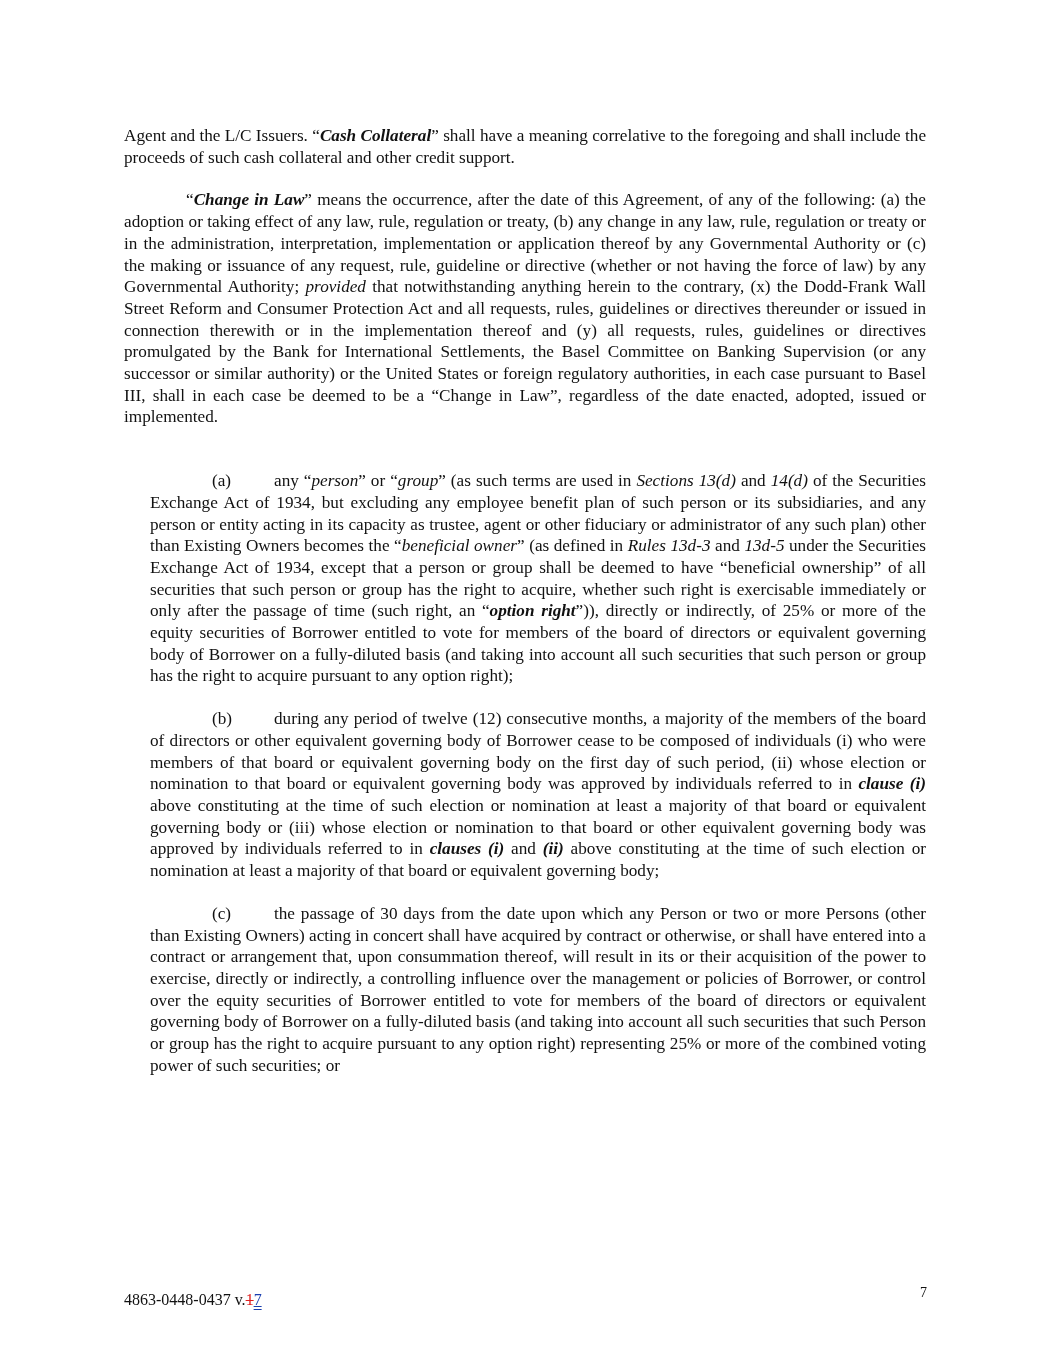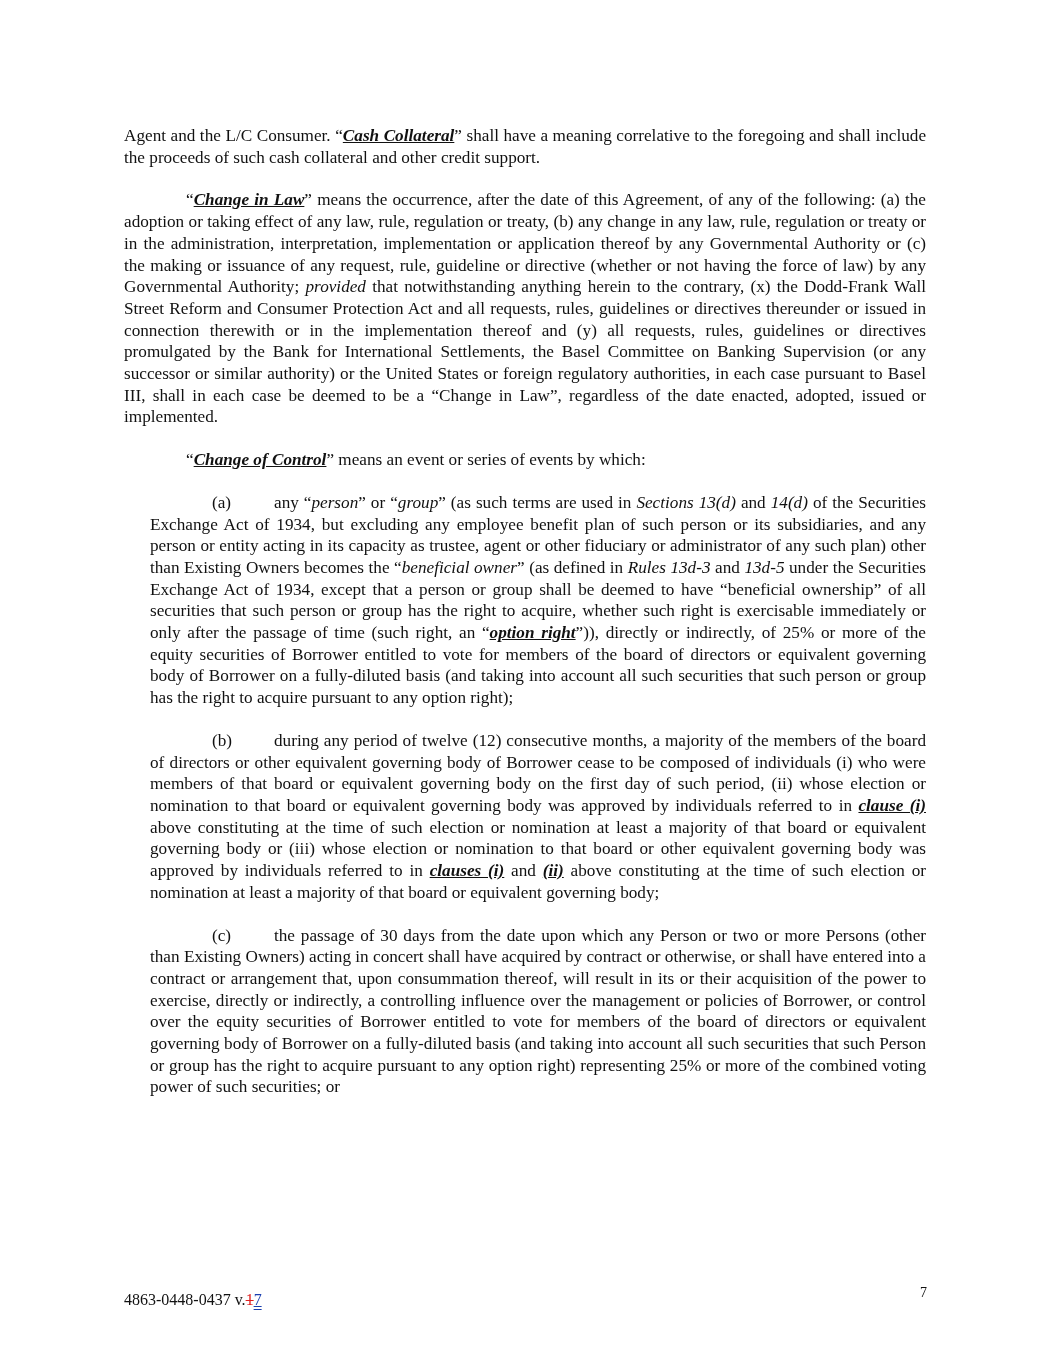--- a/index.html
+++ b/index.html
@@ -4,43 +4,42 @@
 <style>
   html, body { margin:0; padding:0; background:#ffffff; }
   body { width:1055px; height:1365px; position:relative; overflow:hidden;
          font-family:"Liberation Serif", "DejaVu Serif", serif; color:#111; }
   .page { position:absolute; left:124px; top:125px; width:802px; }
   .p { font-size:17.2px; line-height:21.7px; text-align:justify; margin:0; }
   .indent { text-indent:62px; }
   .sub { margin-left:26px; text-indent:62px; }
   .sub .num { display:inline-block; width:62px; text-indent:0; }
   .gap { height:21px; }
-  .bi { font-weight:bold; font-style:italic;text-decoration:underline; }
+  .bi { font-weight:bold; font-style:italic; }
   .i { font-style:italic; }
   .footer-left { position:absolute; left:124px; top:1291px; font-size:16px;
                  font-family:"Liberation Serif", serif; }
   .del { color:#e02020; text-decoration:line-through; }
   .ins { color:#1a3fb0; text-decoration:underline double; }
   .footer-right { position:absolute; left:920px; top:1285px; font-size:14px;
                   font-family:"Liberation Serif", serif; }
 </style>
 </head>
 <body>
 
 <div class="page">
 
-  <p class="p"><span>Agent and the L/C Consumer. “</span><span class="bi">Cash Collateral</span><span>” shall have a meaning correlative to the foregoing and shall include the proceeds of such cash collateral and other credit support.</span></p>
+  <p class="p"><span>Agent and the L/C Issuers. “</span><span class="bi">Cash Collateral</span><span>” shall have a meaning correlative to the foregoing and shall include the proceeds of such cash collateral and other credit support.</span></p>
 
   <div class="gap"></div>
 
   <p class="p indent"><span>“</span><span class="bi">Change in Law</span><span>” means the occurrence, after the date of this Agreement, of any of the following: (a) the adoption or taking effect of any law, rule, regulation or treaty, (b) any change in any law, rule, regulation or treaty or in the administration, interpretation, implementation or application thereof by any Governmental Authority or (c) the making or issuance of any request, rule, guideline or directive (whether or not having the force of law) by any Governmental Authority; </span><span class="i">provided</span><span> that notwithstanding anything herein to the contrary, (x) the Dodd-Frank Wall Street Reform and Consumer Protection Act and all requests, rules, guidelines or directives thereunder or issued in connection therewith or in the implementation thereof and (y) all requests, rules, guidelines or directives promulgated by the Bank for International Settlements, the Basel Committee on Banking Supervision (or any successor or similar authority) or the United States or foreign regulatory authorities, in each case pursuant to Basel III, shall in each case be deemed to be a “Change in Law”, regardless of the date enacted, adopted, issued or implemented.</span></p>
 
   <div class="gap"></div>
 
-  <p class="p indent"><span>“</span><span class="bi">Change of Control</span><span>” means an event or series of events by which:</span></p>
 
   <div class="gap"></div>
 
   <p class="p sub"><span class="num">(a)</span><span>any “</span><span class="i">person</span><span>” or “</span><span class="i">group</span><span>” (as such terms are used in </span><span class="i">Sections 13(d)</span><span> and </span><span class="i">14(d)</span><span> of the Securities Exchange Act of 1934, but excluding any employee benefit plan of such person or its subsidiaries, and any person or entity acting in its capacity as trustee, agent or other fiduciary or administrator of any such plan) other than Existing Owners becomes the “</span><span class="i">beneficial owner</span><span>” (as defined in </span><span class="i">Rules 13d-3</span><span> and </span><span class="i">13d-5</span><span> under the Securities Exchange Act of 1934, except that a person or group shall be deemed to have “beneficial ownership” of all securities that such person or group has the right to acquire, whether such right is exercisable immediately or only after the passage of time (such right, an “</span><span class="bi">option right</span><span>”)), directly or indirectly, of 25% or more of the equity securities of Borrower entitled to vote for members of the board of directors or equivalent governing body of Borrower on a fully-diluted basis (and taking into account all such securities that such person or group has the right to acquire pursuant to any option right);</span></p>
 
   <div class="gap"></div>
 
   <p class="p sub"><span class="num">(b)</span><span>during any period of twelve (12) consecutive months, a majority of the members of the board of directors or other equivalent governing body of Borrower cease to be composed of individuals (i) who were members of that board or equivalent governing body on the first day of such period, (ii) whose election or nomination to that board or equivalent governing body was approved by individuals referred to in </span><span class="bi">clause (i)</span><span> above constituting at the time of such election or nomination at least a majority of that board or equivalent governing body or (iii) whose election or nomination to that board or other equivalent governing body was approved by individuals referred to in </span><span class="bi">clauses (i)</span><span> and </span><span class="bi">(ii)</span><span> above constituting at the time of such election or nomination at least a majority of that board or equivalent governing body;</span></p>
 
   <div class="gap"></div>

